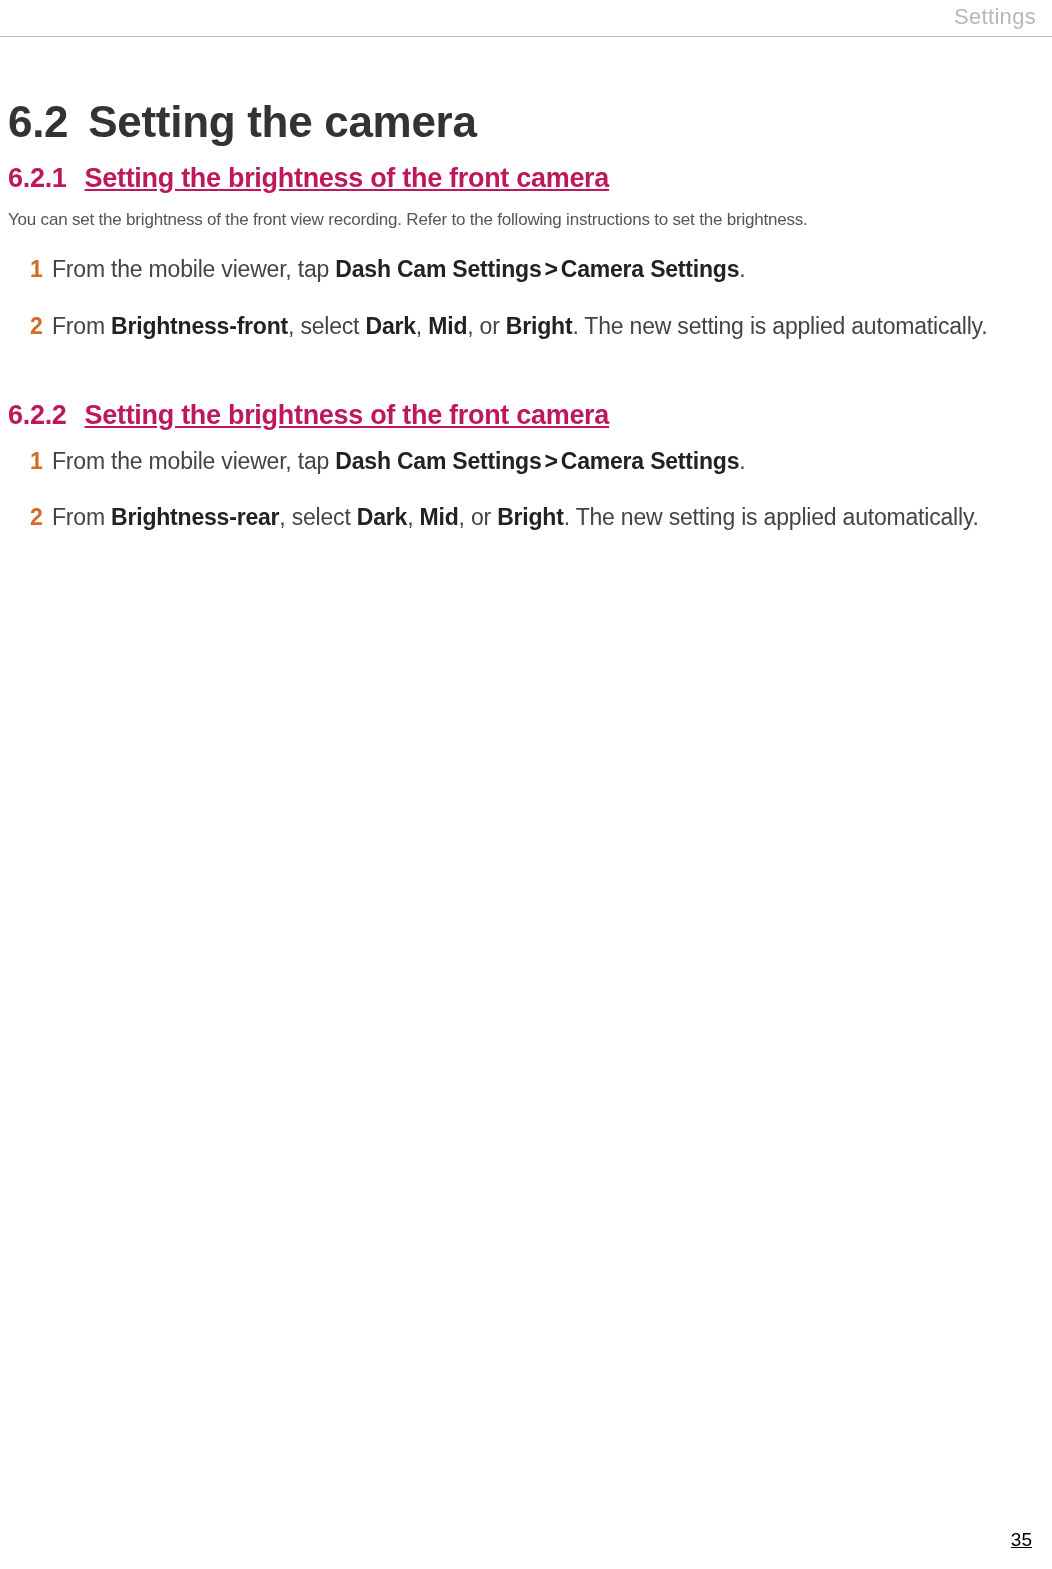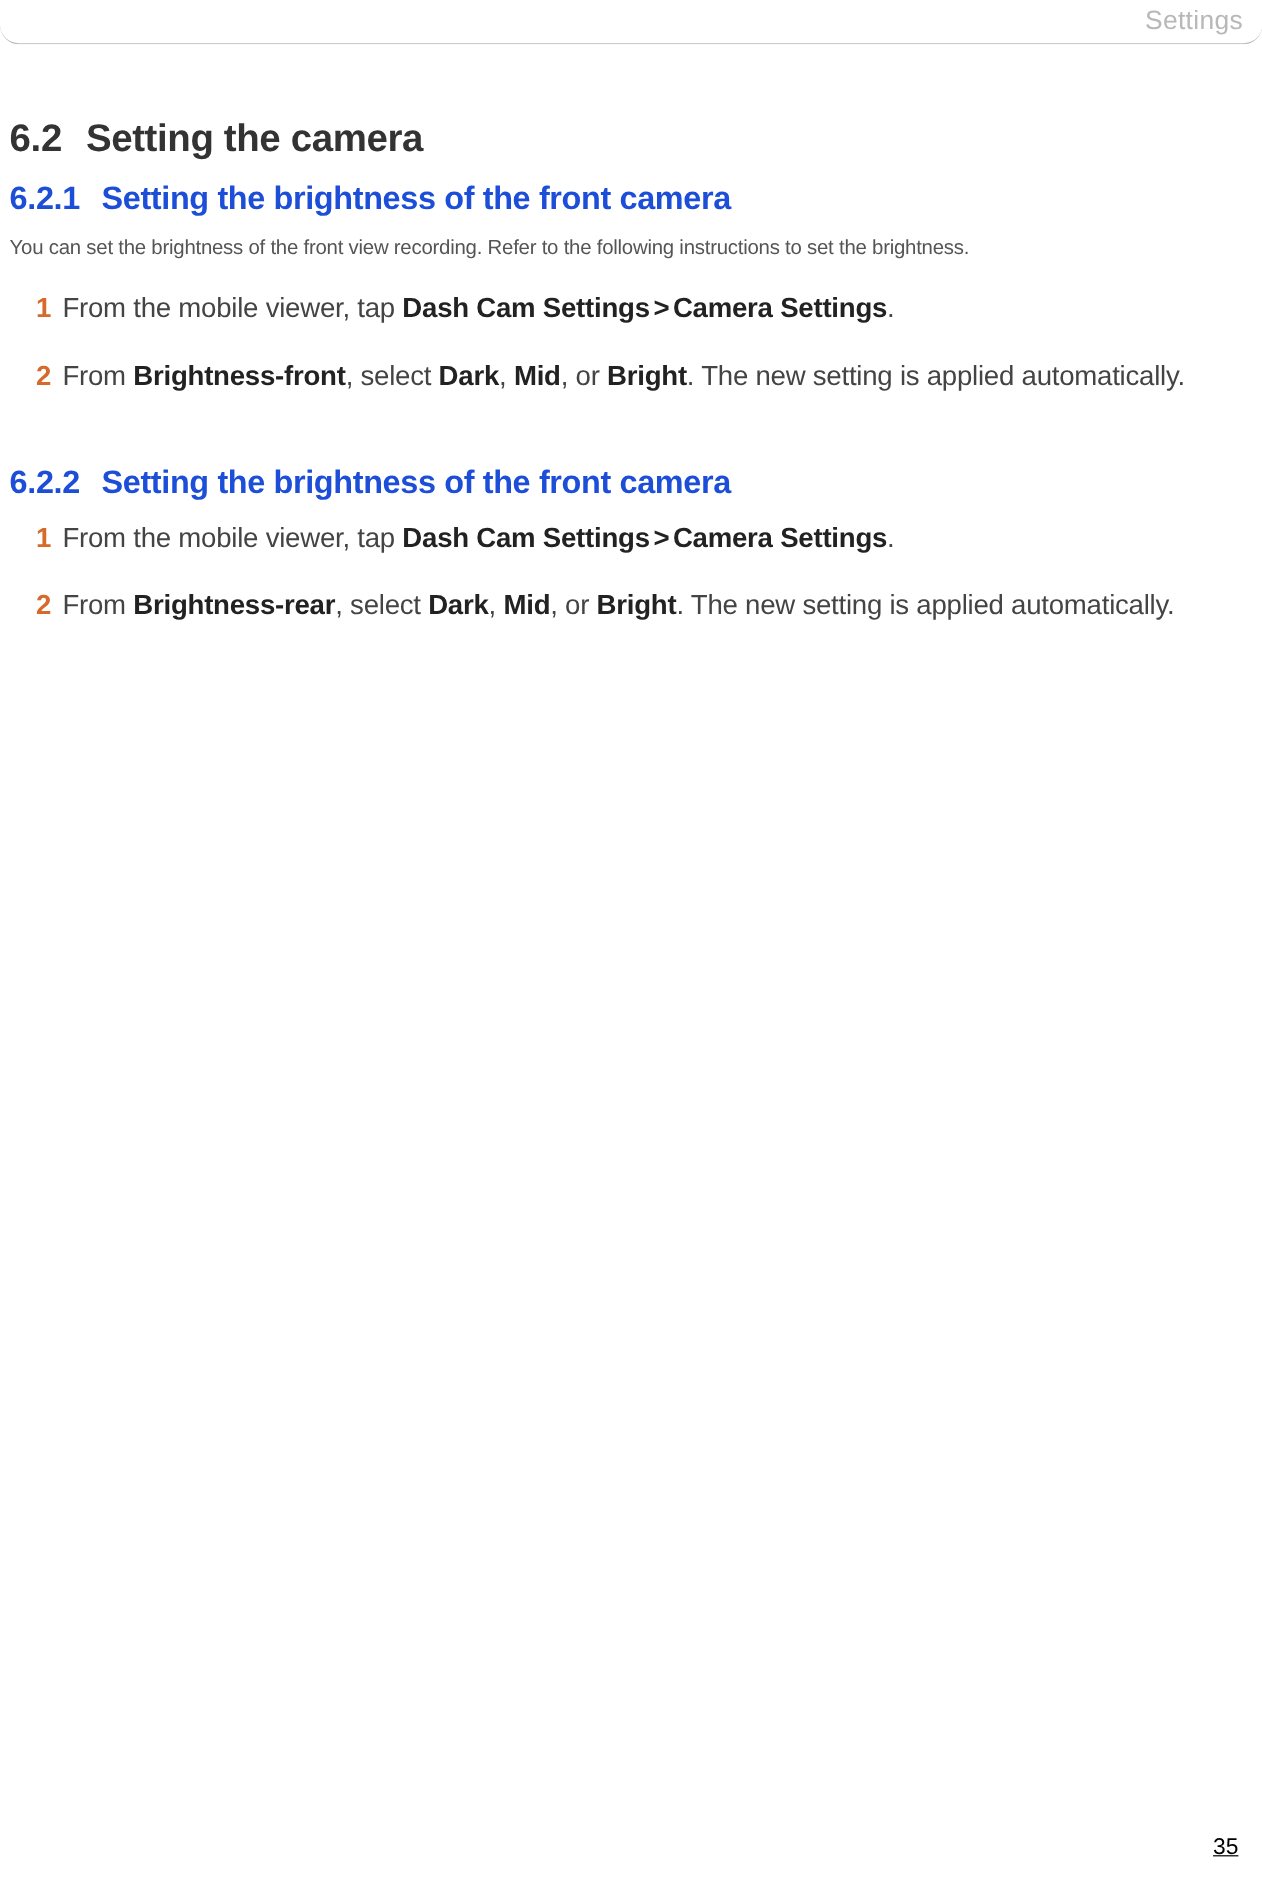--- a/index.html
+++ b/index.html
@@ -9,51 +9,51 @@
     height: 1569px;
     position: relative;
     background: #fff;
     color: #222;
     font-stretch: condensed;
   }
   .header {
     border-bottom: 1px solid #bbb;
     padding: 4px 16px 6px 16px;
     text-align: right;
-    border-radius: 16px;
   }
   .header-label {
     color: #b8b8b8;
     font-size: 22px;
     letter-spacing: 0.3px;
   }
   .content {
     padding: 60px 16px 0 8px;
   }
   h2.sec {
-    font-size: 32px;
+    font-size: 44px;
     font-weight: 600;
     color: #333;
     letter-spacing: -0.3px;
     margin-bottom: 16px;
   }
   h2.sec .num { display: inline-block; margin-right: 20px; }
   .intro {
     font-size: 23px;
     color: #555;
     line-height: 1.35;
     margin-bottom: 46px;
     letter-spacing: -0.2px;
   }
   h3.sub {
     font-size: 27px;
     font-weight: 600;
-    color: #1d4ed8;
+    color: #be185d;
     letter-spacing: -0.3px;
     margin-bottom: 14px;
+    text-decoration: underline;
   }
   h3.sub .num { display: inline-block; margin-right: 18px; }
   .desc {
     font-size: 17px;
     color: #555;
     line-height: 1.38;
     margin-bottom: 22px;
     letter-spacing: -0.2px;
   }
   .steps { margin: 0 0 58px 22px; }

